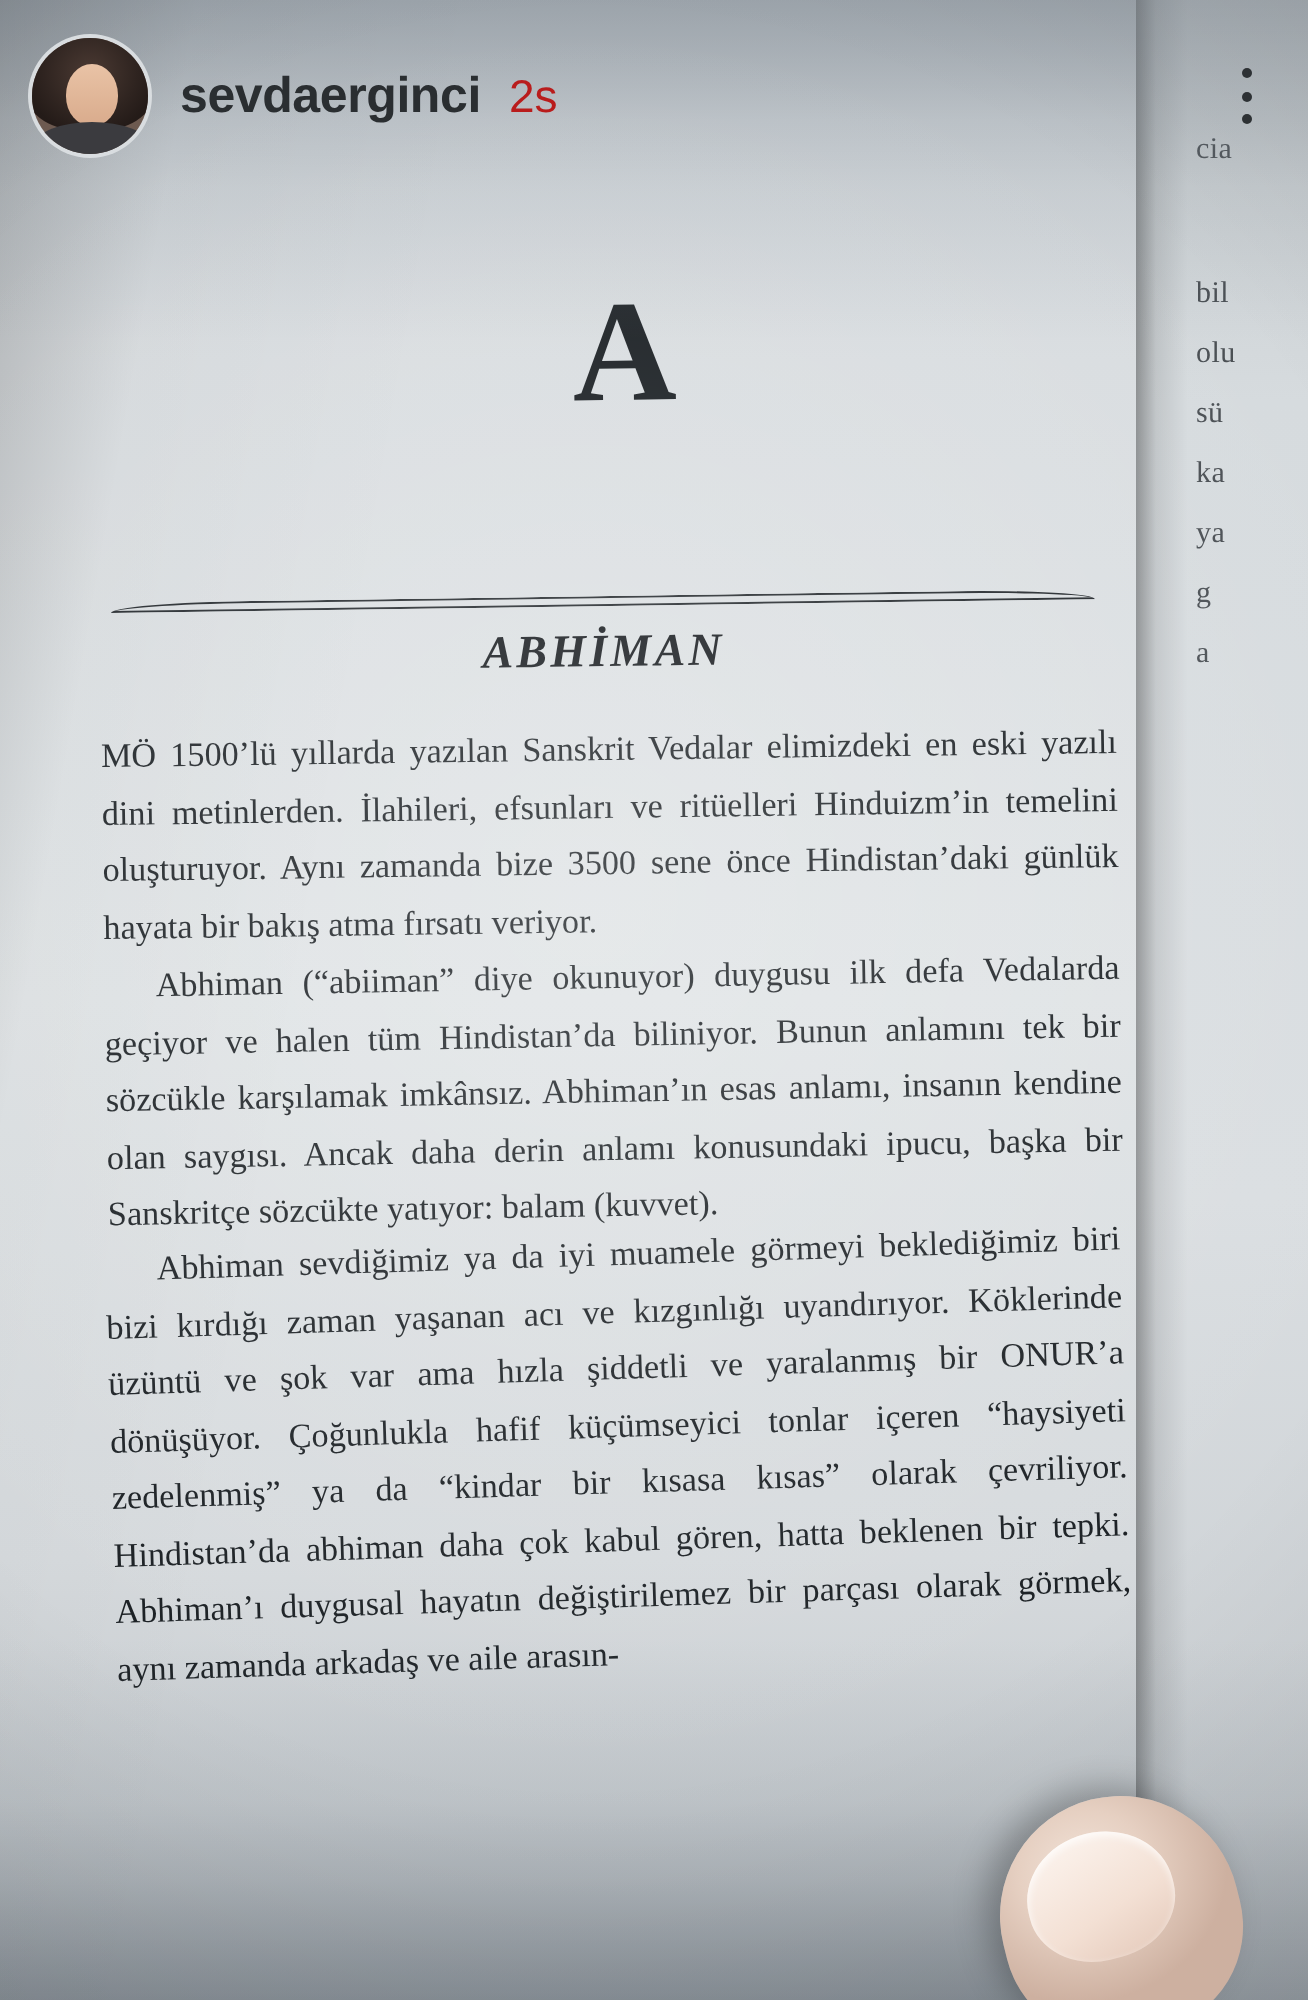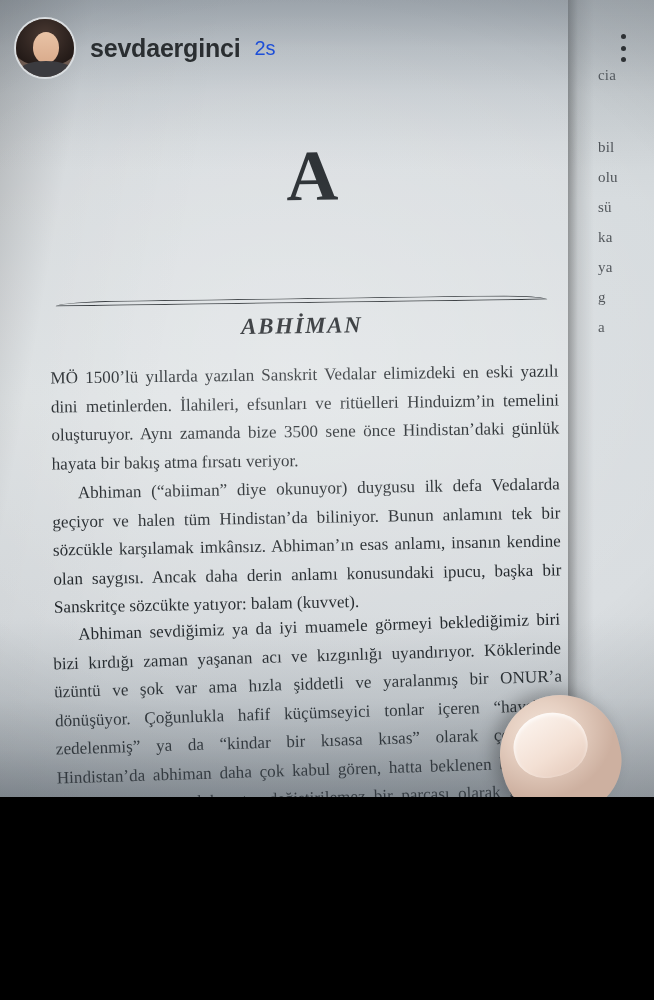--- a/index.html
+++ b/index.html
@@ -6,21 +6,21 @@
     margin: 0;
     padding: 0;
     background: #000;
   }
   body {
     font-family: "Liberation Sans", sans-serif;
   }
   .screen {
     position: relative;
     width: 654px;
-    height: 797px;
+    height: 1000px;
     overflow: hidden;
     background: #cfd3d6;
   }
 
   
   .book {
     position: absolute;
     inset: 0;
     background:
       linear-gradient(100deg, rgba(0,0,0,0.20) 0%, rgba(0,0,0,0.02) 12%, rgba(0,0,0,0) 30%),
@@ -213,23 +213,23 @@
   .username {
     margin-left: 14px;
     font-size: 25px;
     font-weight: 700;
     color: #2a2e31;
     letter-spacing: -0.2px;
     white-space: nowrap;
   }
   .timestamp {
     margin-left: 14px;
-    font-size: 20px;
+    font-size: 23px;
     font-weight: 400;
-    color: #1d4ed8;
+    color: #b91c1c;
   }
   .spacer { flex: 1 1 auto; }
   .more-dots {
     width: 26px;
     height: 34px;
     display: flex;
     flex-direction: column;
     align-items: center;
     justify-content: space-between;
     padding: 3px 0;

